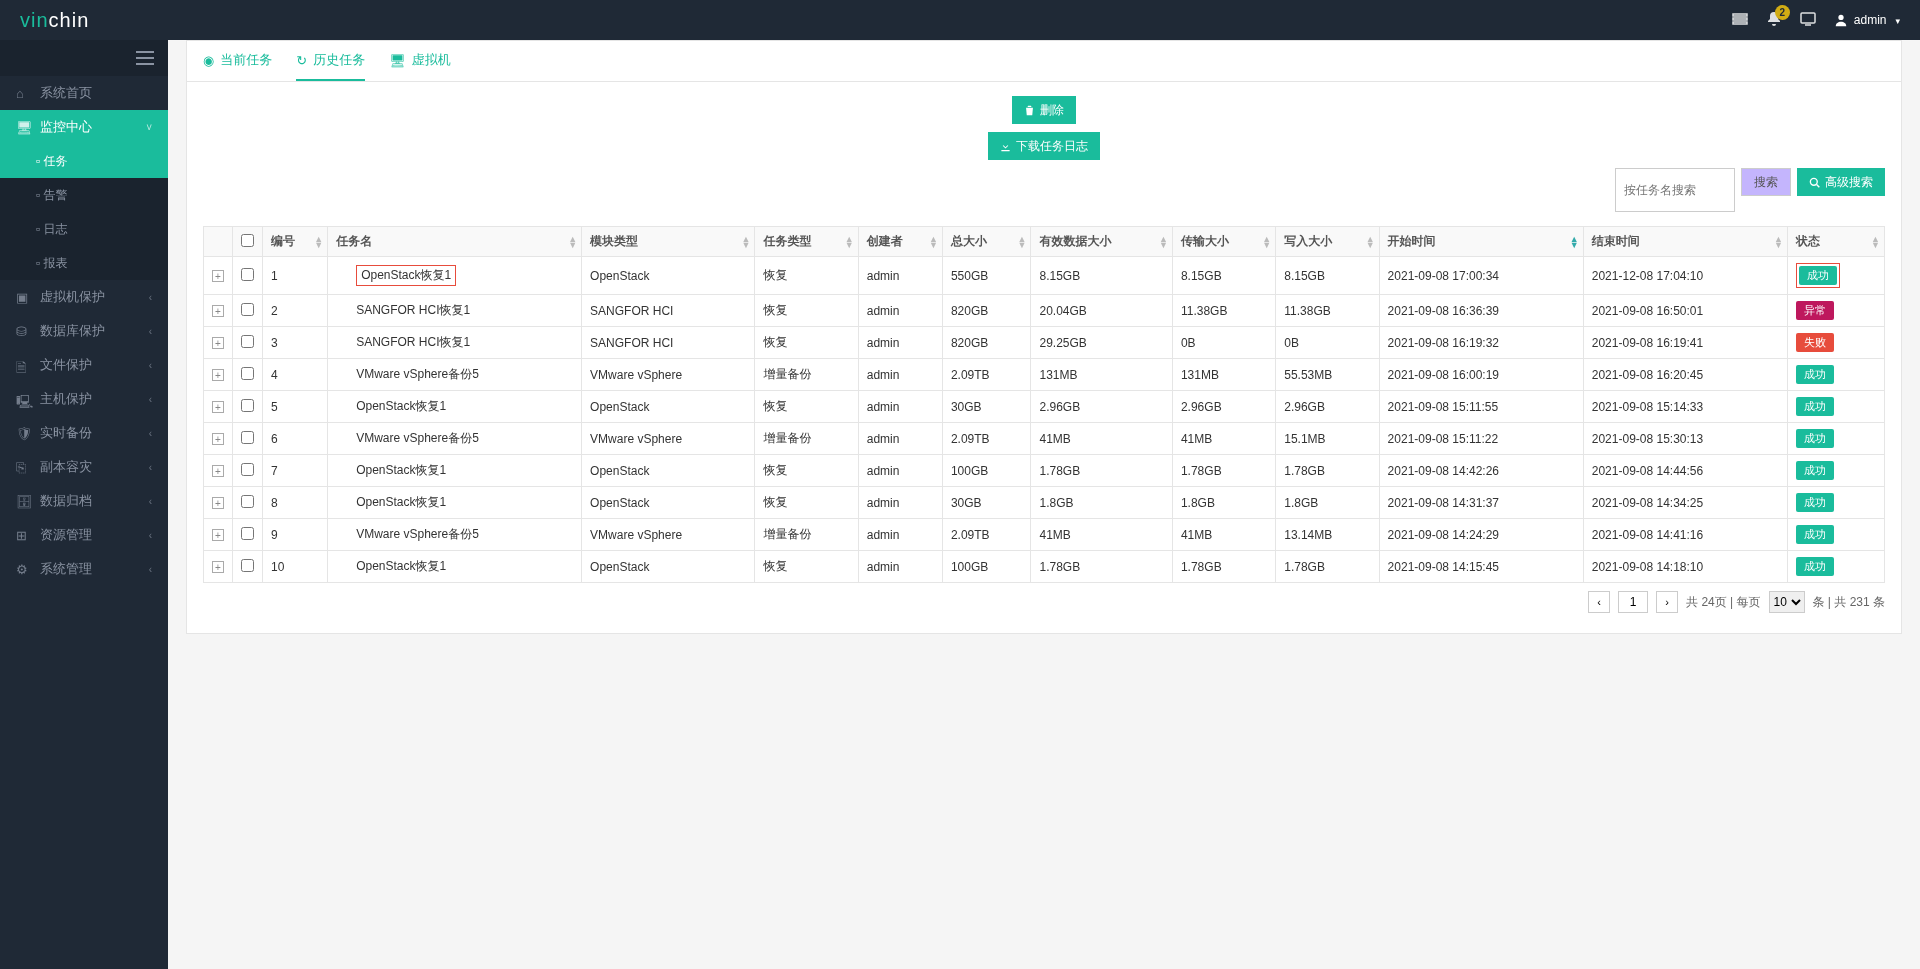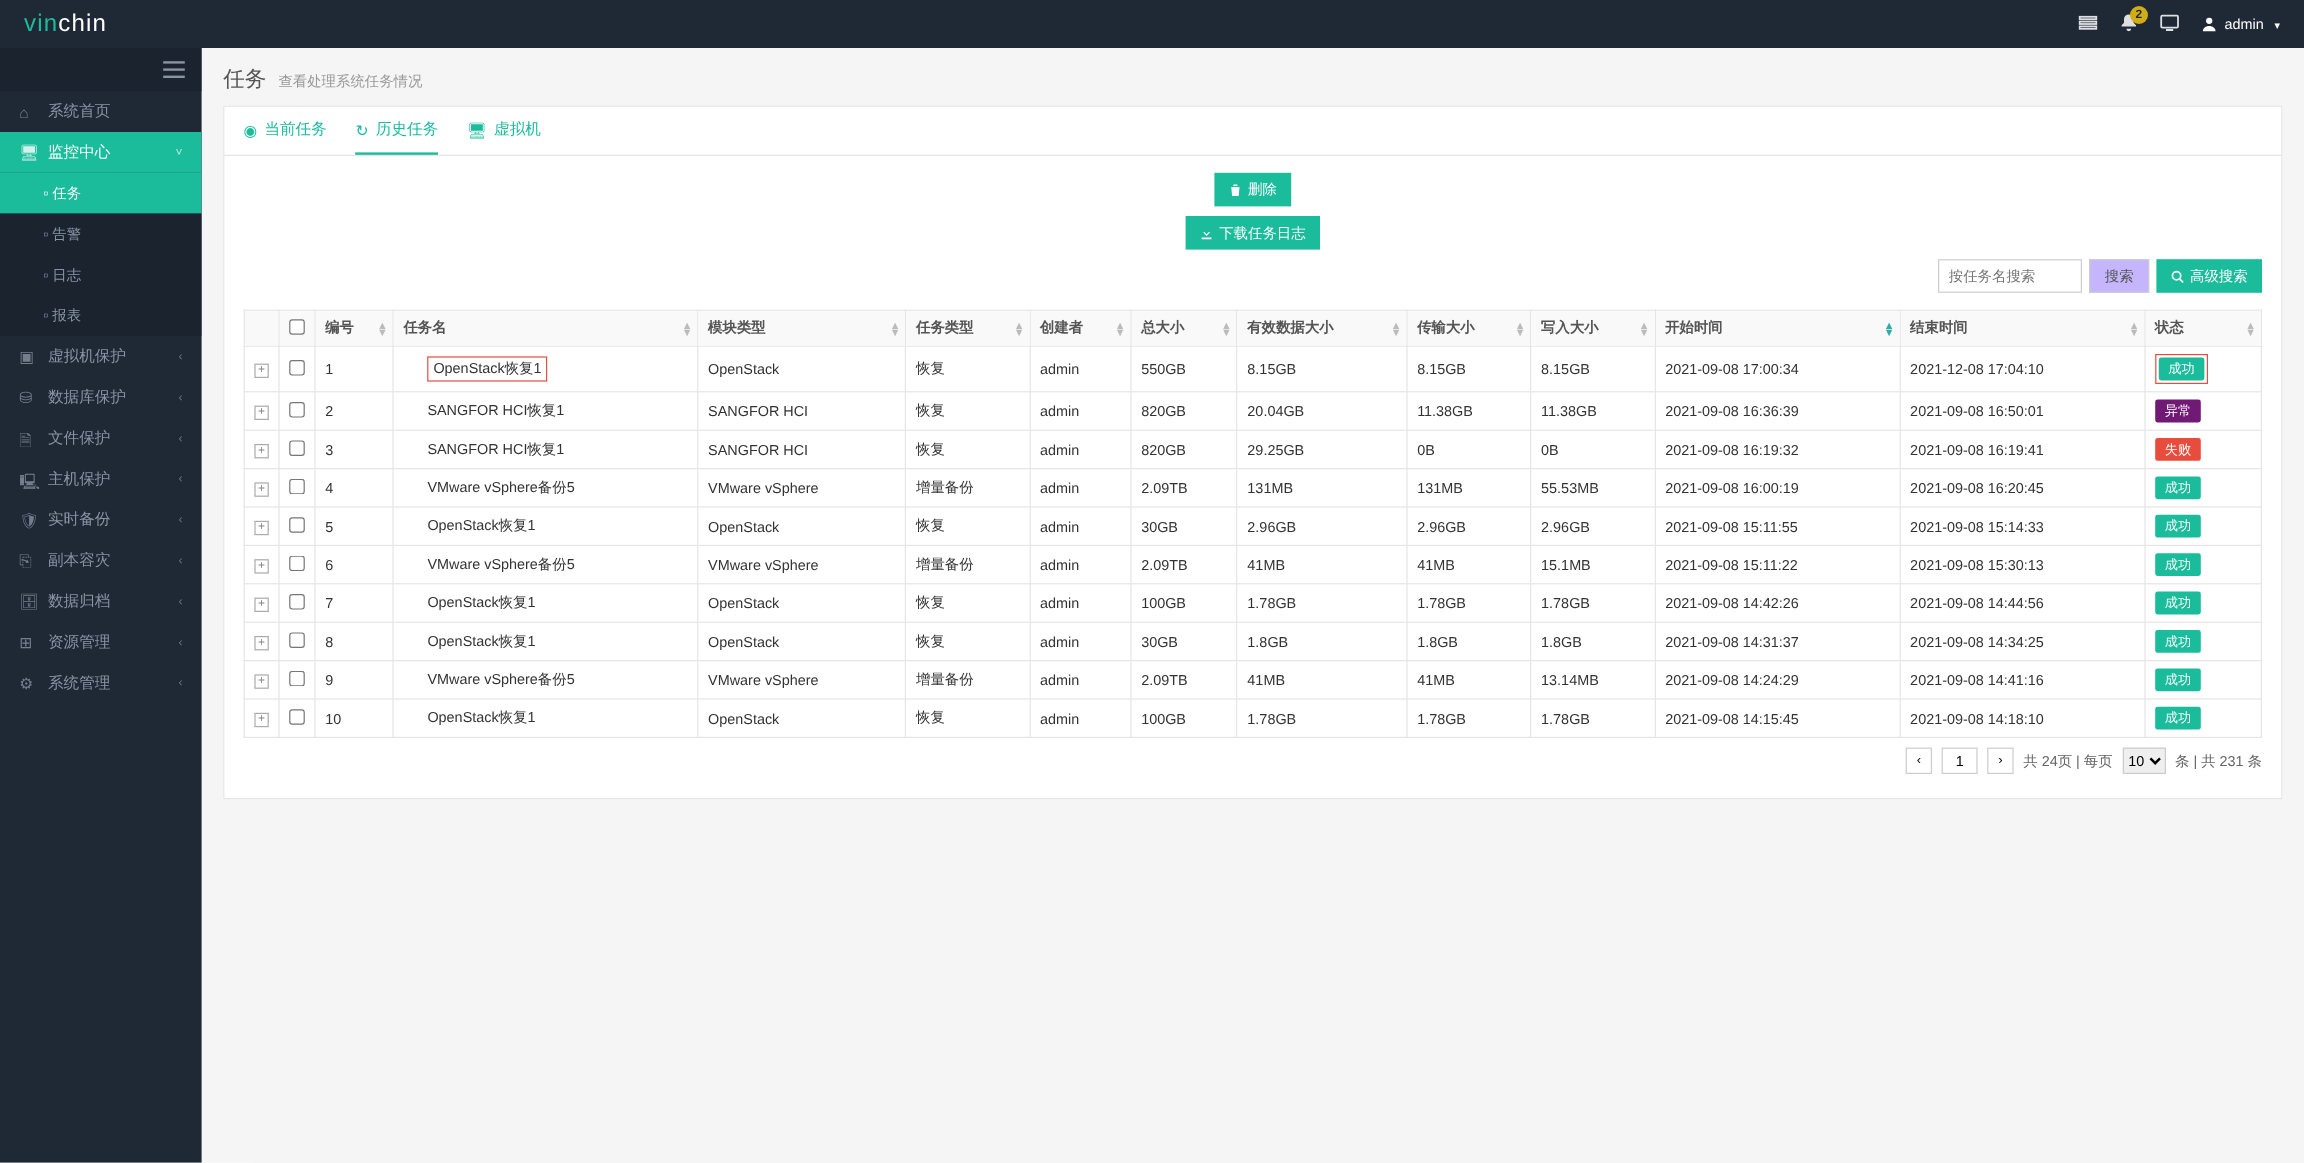--- a/index.html
+++ b/index.html
@@ -33,36 +33,36 @@
 .panel { background: #fff; border: 1px solid #e5e5e5; }
 .tabs { display: flex; gap: 24px; padding: 10px 16px 0; border-bottom: 1px solid #e5e5e5; }
 .tab { display: flex; align-items: center; gap: 6px; padding-bottom: 10px; color: #1abc9c; cursor: pointer; font-size: 13px; border-bottom: 2px solid transparent; }
 .tab.active { border-bottom-color: #1abc9c; font-weight: 500; }
 
 .toolbar { display: flex; align-items: center; padding: 14px 16px; gap: 8px; flex-direction: column; }
 .btn { height: 28px; padding: 0 12px; border: none; cursor: pointer; font-size: 12px; display: inline-flex; align-items: center; gap: 5px; color: #fff; }
 .btn-teal { background: #1abc9c; }
 .btn-gray { background: #c4b5fd; color: #555; border: 1px solid #ccc; }
 .toolbar-right { margin-left: auto; display: flex; gap: 6px; }
-.search-input { height: 28px; width: 120px; padding: 0 8px; border: 1px solid #ccc; font-size: 12px; }
+.search-input { height: 44px; width: 120px; padding: 0 8px; border: 1px solid #ccc; font-size: 12px; }
 
 .table-wrap { padding: 0 16px 16px; }
 table { width: 100%; border-collapse: collapse; font-size: 12px; }
 th, td { border: 1px solid #e5e5e5; padding: 6px 8px; text-align: left; white-space: nowrap; }
 thead th { background: #f9f9f9; font-weight: 600; color: #555; position: relative; }
 thead th .sort { position: absolute; right: 4px; top: 50%; transform: translateY(-50%); font-size: 9px; color: #bbb; line-height: 6px; }
 thead th.sorted .sort { color: #3aa; }
 .expand-icon { width: 12px; height: 12px; border: 1px solid #aaa; display: inline-flex; align-items: center; justify-content: center; font-size: 10px; cursor: pointer; color: #888; }
 input[type=checkbox] { cursor: pointer; }
 .task-link { color: #333; margin-left: 20px; }
 .hl-red { border: 1.5px solid #e74c3c; padding: 1px 4px; display: inline-block; }
 .status-badge { display: inline-block; padding: 2px 8px; color: #fff; font-size: 11px; border-radius: 2px; }
 .status-success { background: #1abc9c; }
 .status-fail { background: #e74c3c; }
-.status-error { background: #701a75; }
+.status-error { background: #be185d; }
 
 .pager { display: flex; align-items: center; justify-content: flex-end; gap: 8px; padding: 8px 0 4px; font-size: 12px; color: #666; }
 .pg-btn { width: 22px; height: 22px; border: 1px solid #ccc; background: #fff; cursor: pointer; display: inline-flex; align-items: center; justify-content: center; font-size: 11px; }
 .pg-input { width: 30px; height: 22px; border: 1px solid #ccc; text-align: center; font-size: 12px; }
 .pg-select { height: 22px; border: 1px solid #ccc; font-size: 12px; }
 .chev-down::after { content: "▾"; font-size: 9px; margin-left: 3px; }
 </style>
 </head>
 <body>
 
@@ -172,24 +172,20 @@
         </div>
         <div class="nav-item">
           <span class="nav-icon">⚙</span>
           <span>系统管理</span>
           <span class="chev">‹</span>
         </div>
       </div>
   </div>
 
   <div class="main">
-    <div class="page-head">
-      <div class="page-title">任务</div>
-      <div class="page-sub">查看处理系统任务情况</div>
-    </div>
 
     <div class="panel">
       <div class="tabs" id="tabs">
           <div class="tab">
             <span>◉</span>
             <span>当前任务</span>
           </div>
           <div class="tab active">
             <span>↻</span>
             <span>历史任务</span>

